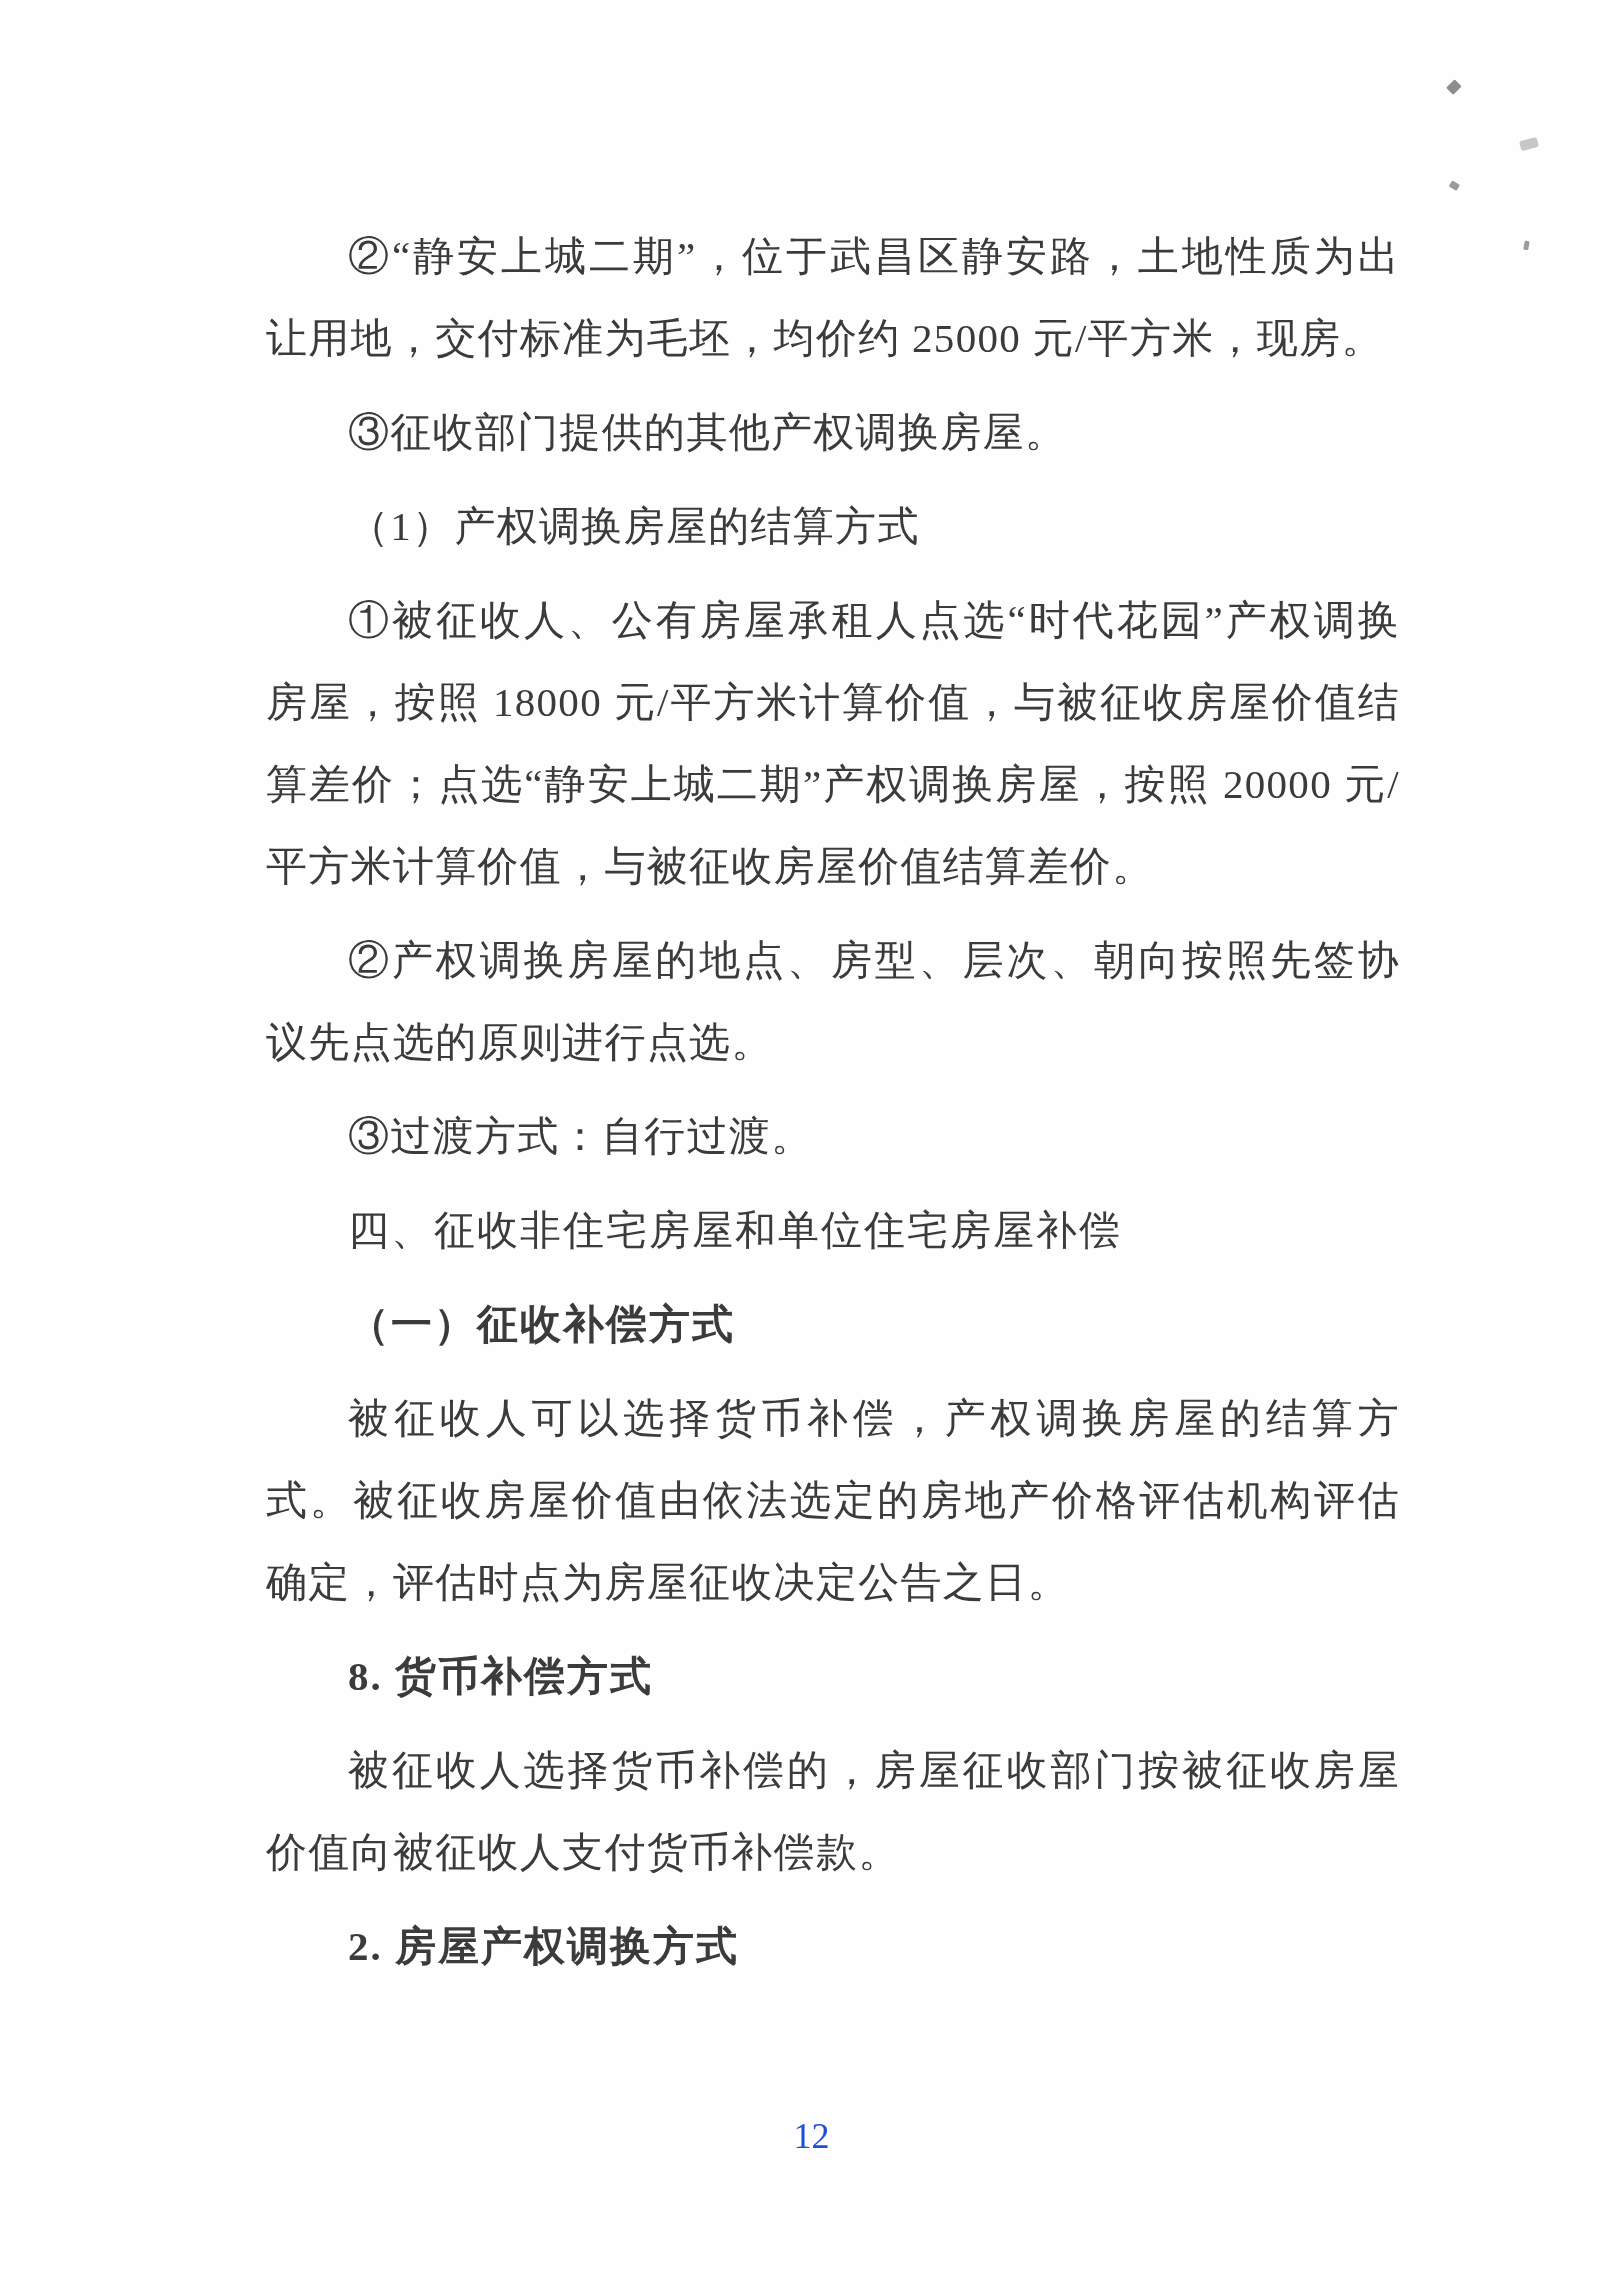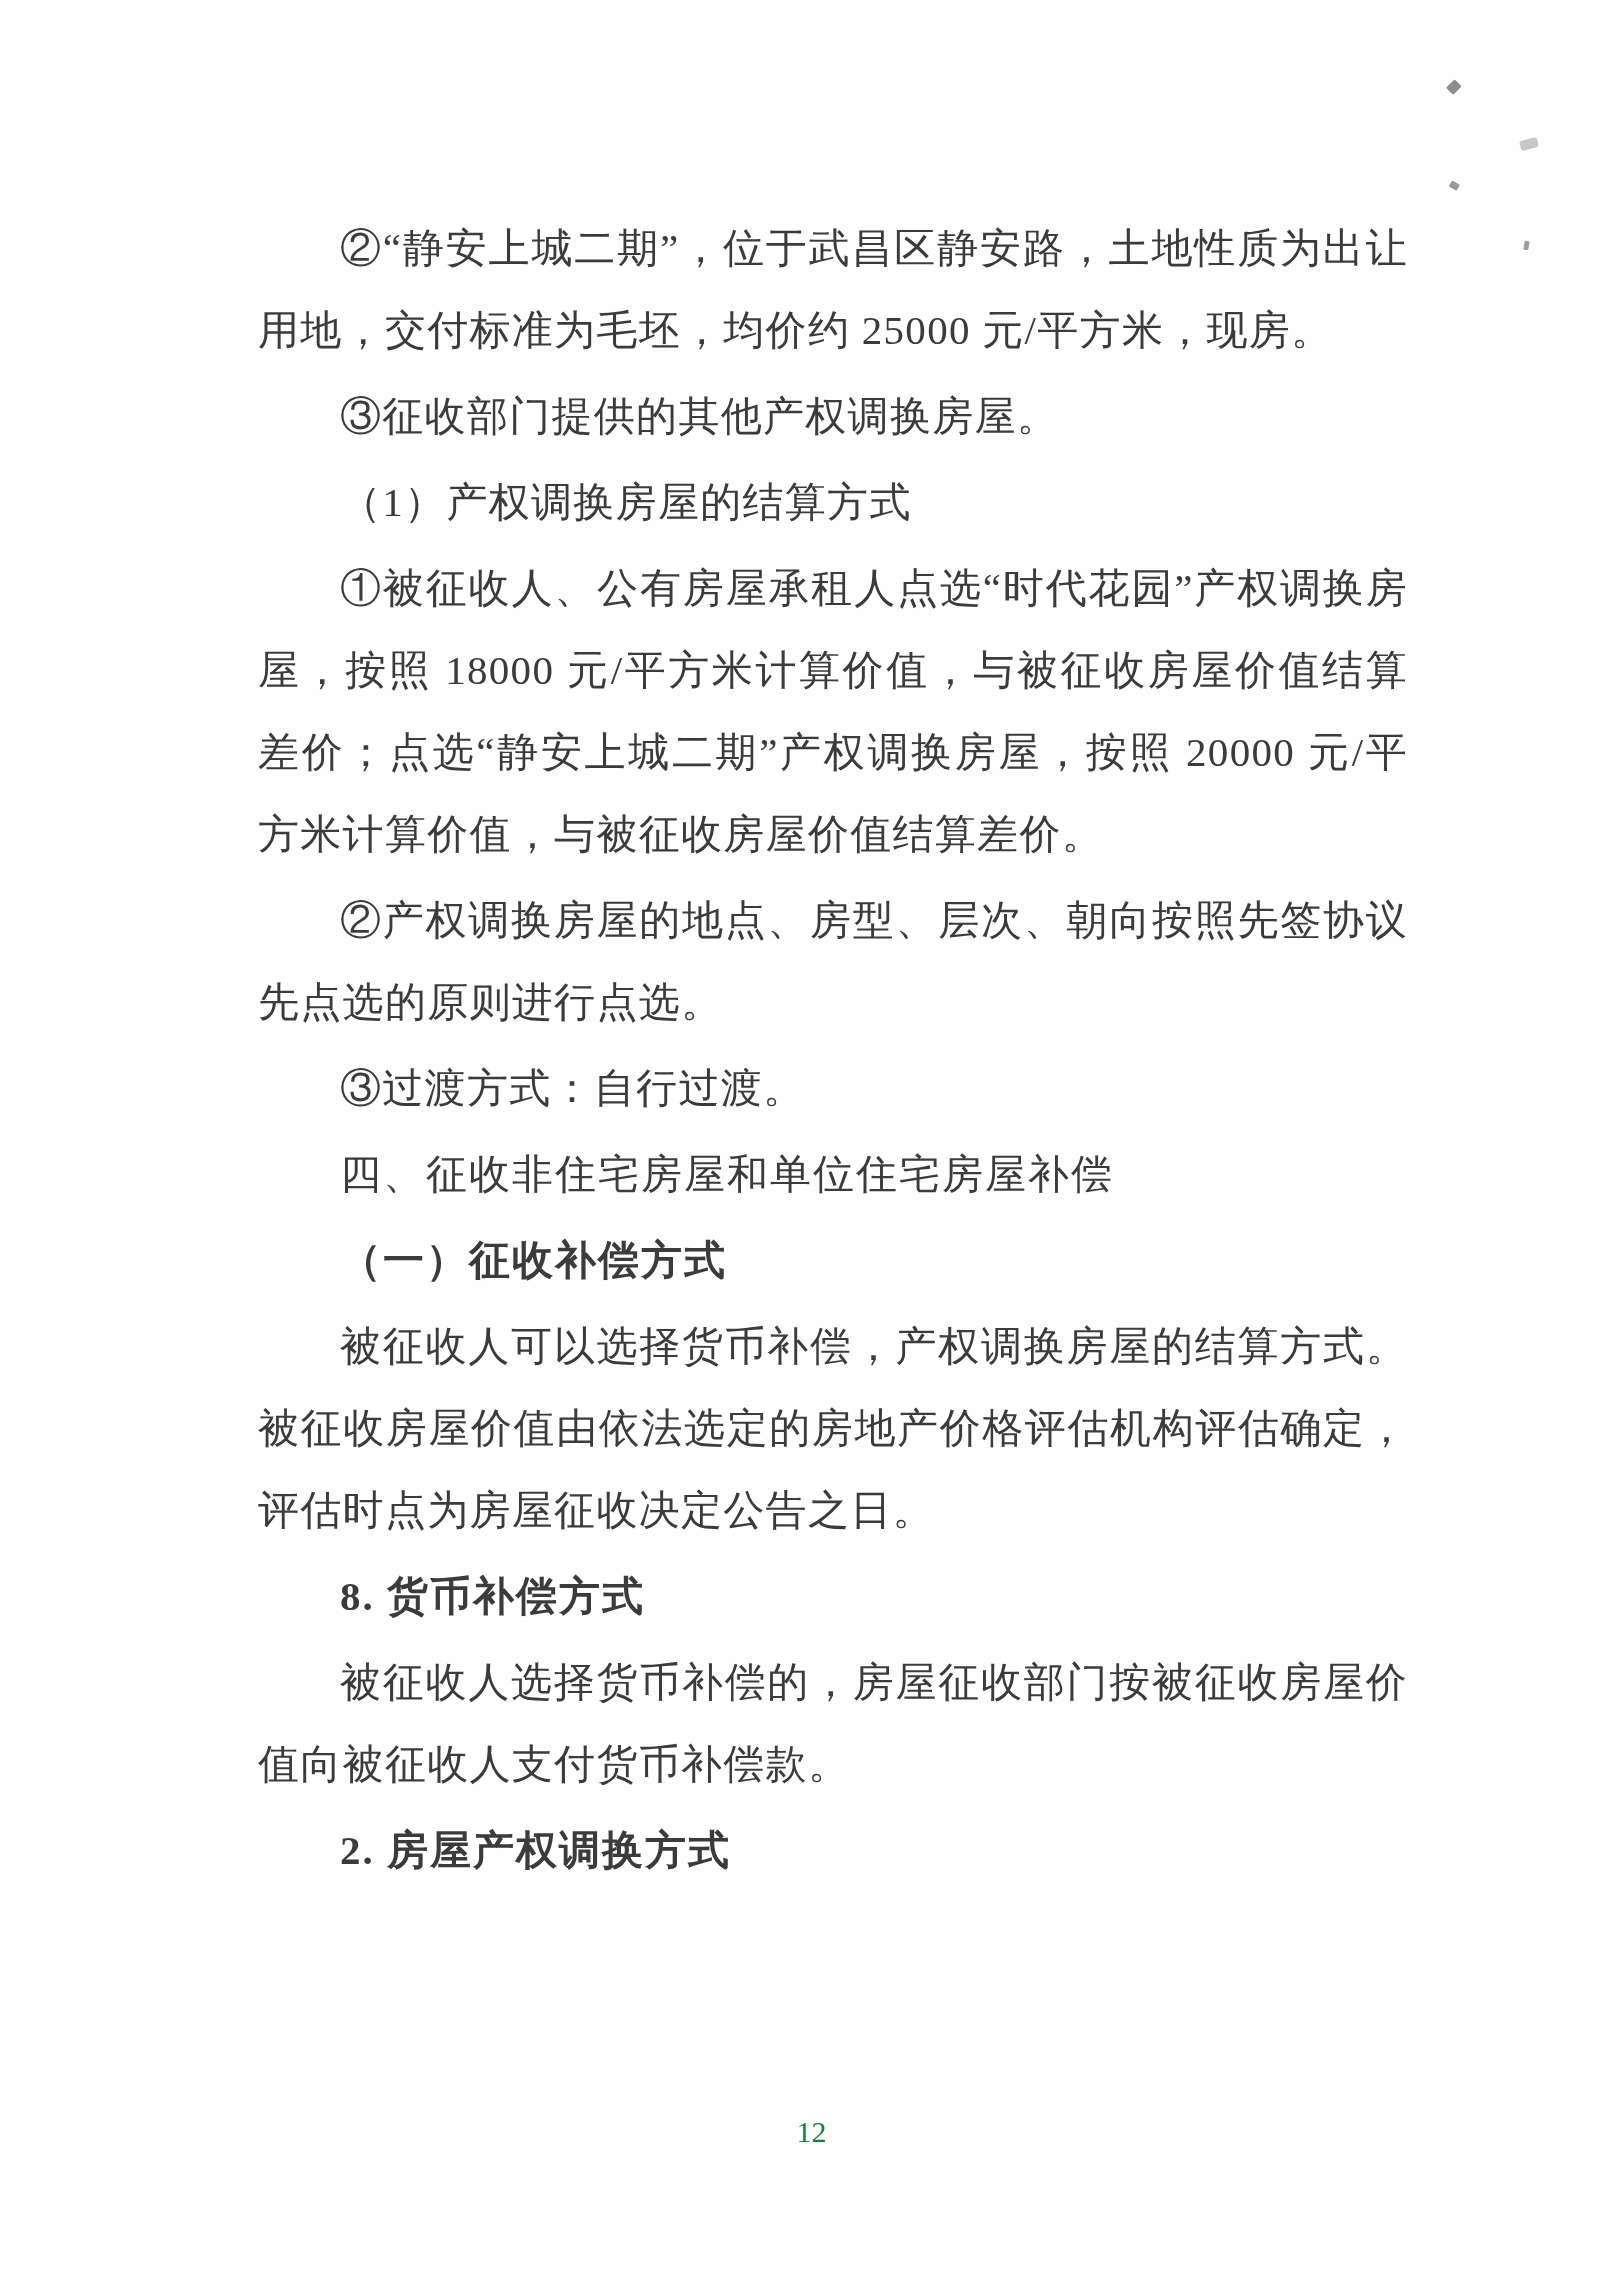--- a/index.html
+++ b/index.html
@@ -19,43 +19,43 @@
   .text-block {
     position: absolute;
     left: 254px;
     right: 211px;
     top: 203px;
     font-size: 41px;
     line-height: 82px;
     letter-spacing: 1.3px;
   }
   .para {
-    margin: 4px;
+    margin: 12px;
     text-indent: 2em;
     text-align: justify;
     text-justify: inter-character;
   }
   .para.body { font-weight: 400; }
   .para.heading-hei {
     font-weight: 400;
     font-family: "Liberation Sans", "DejaVu Sans", sans-serif;
     letter-spacing: 2px;
   }
   .para.heading-kai {
     font-weight: 700;
     letter-spacing: 2px;
   }
   .footer {
     position: absolute;
     top: 2115px;
     left: 0;
     width: 100%;
     text-align: center;
-    font-size: 30px;
-    color: #15803d;
+    font-size: 36px;
+    color: #1d4ed8;
     font-family: "Liberation Serif", "DejaVu Serif", serif;
   }
   
   .speck {
     position: absolute;
     background: #8d8d8d;
     border-radius: 1.3px;
   }
   .speck-1 { left: 1449px; top: 81px; width: 9.8px; height: 11.8px; transform: rotate(45deg); }
   .speck-2 { left: 1520px; top: 139px; width: 18.3px; height: 9.8px; background: #c7c7c7; transform: rotate(-15deg); border-radius: 2.6px; }

